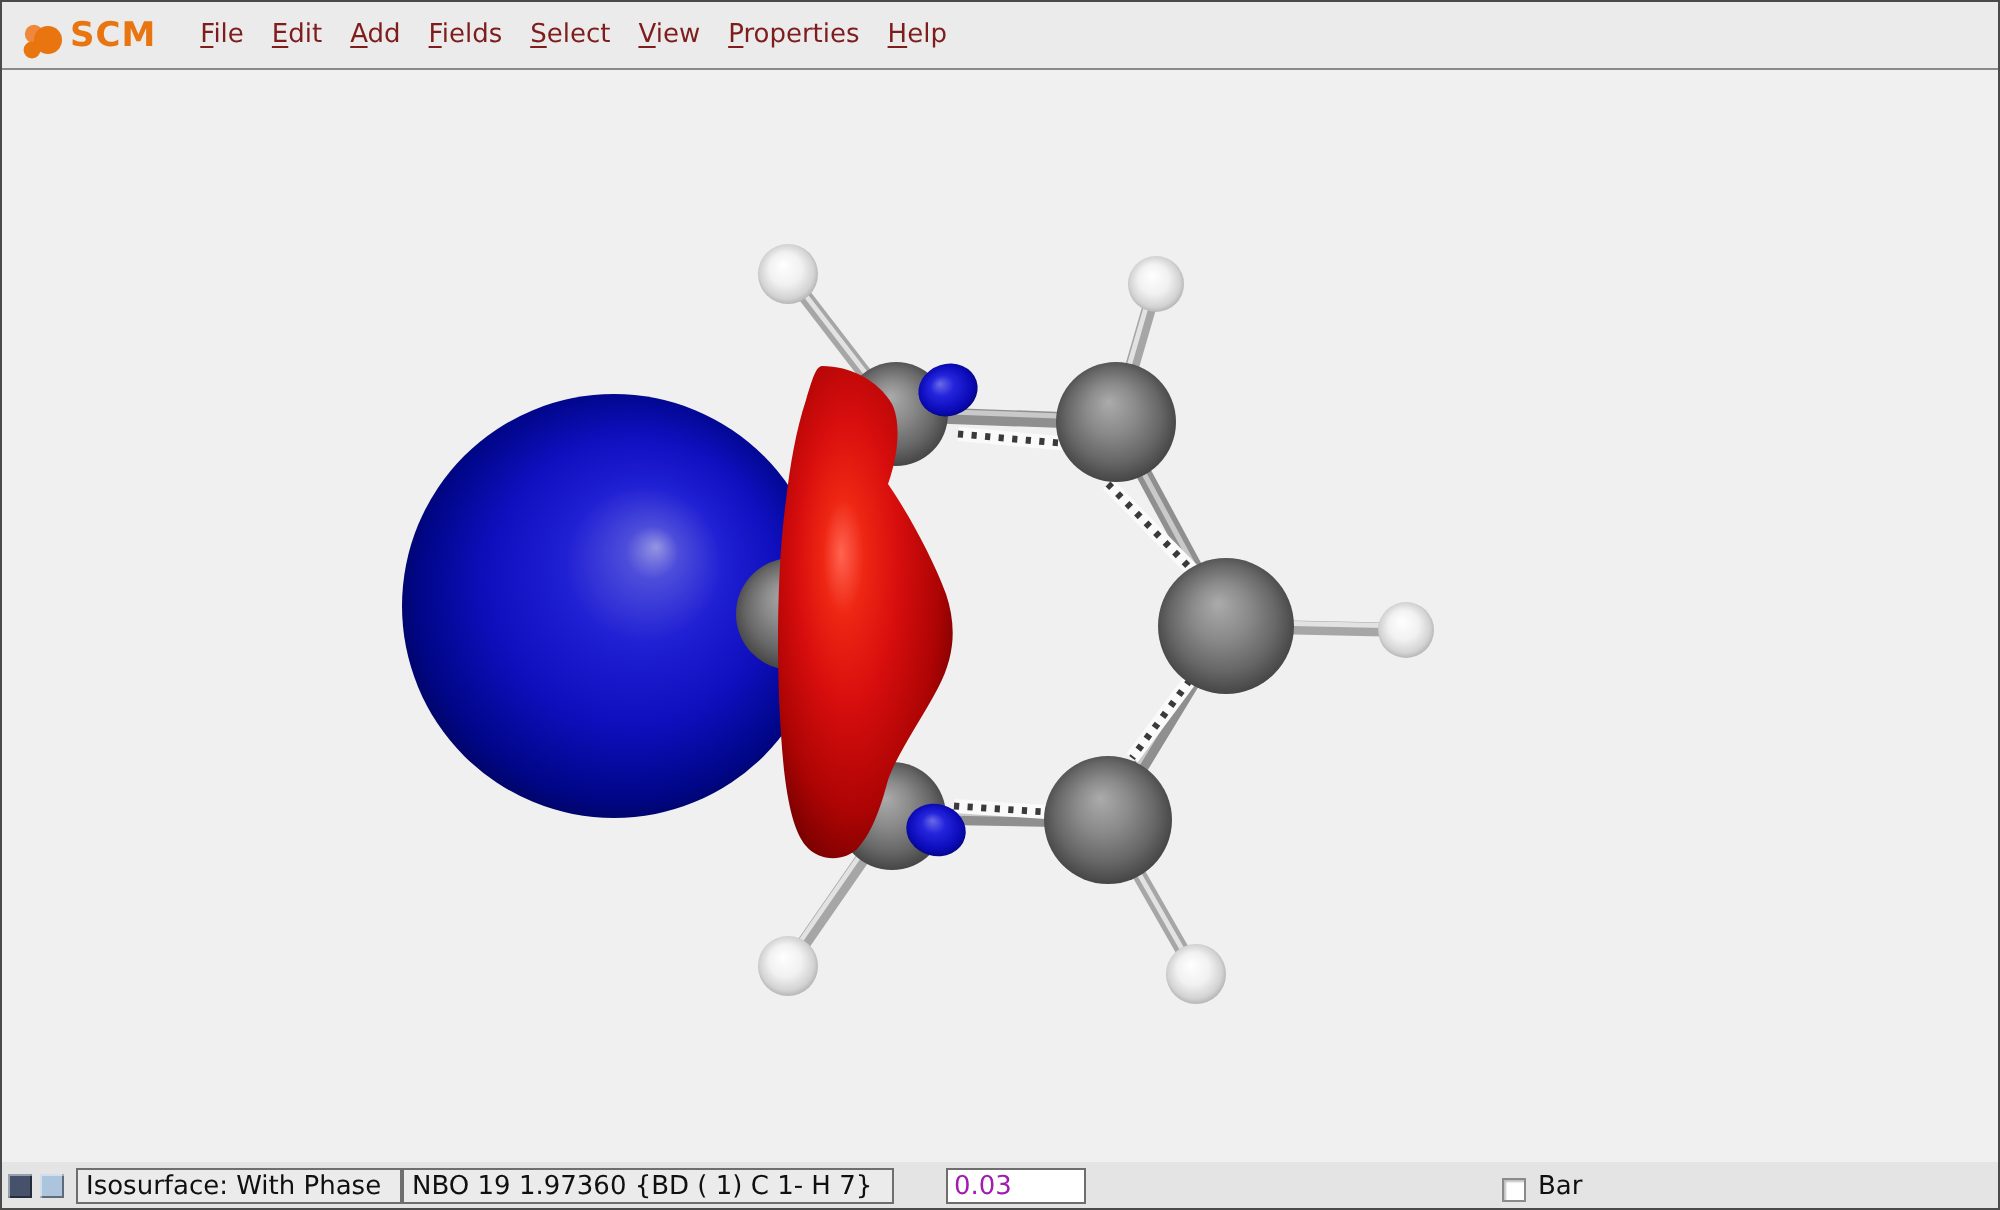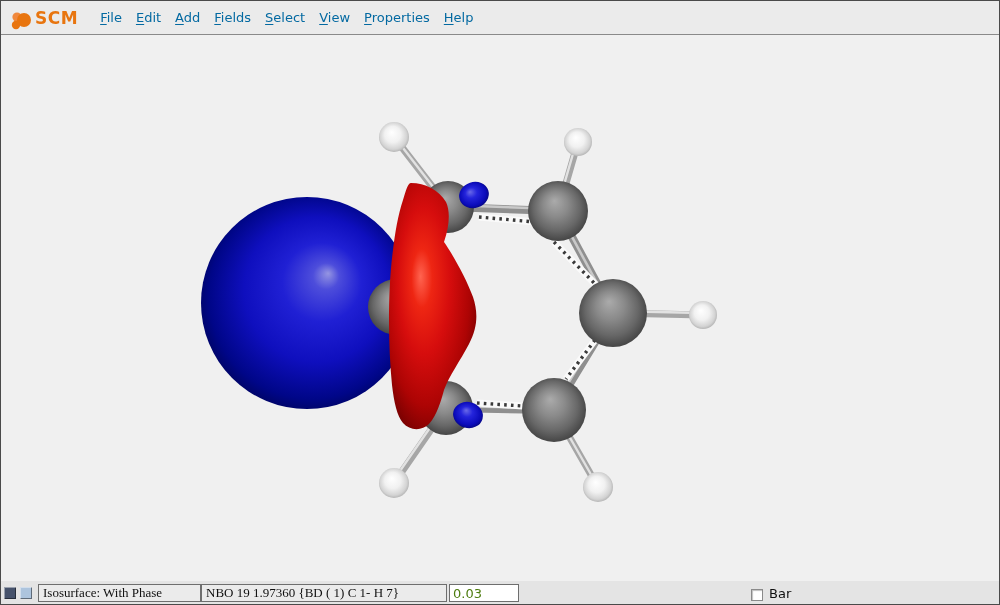--- a/index.html
+++ b/index.html
@@ -12,46 +12,46 @@
   }
   
   .menubar {
     height:34px; background:#ebebeb; border-bottom:1px solid #8a8a8a;
     display:flex; align-items:center; padding-left:6px;
   }
   .logo { display:flex; align-items:center; margin-right:15px; }
   .logo-text { color:#e8750f; font-weight:bold; font-size:17px; letter-spacing:0.5px; margin-left:1px; }
   .menu-items { display:flex; align-items:center; }
   .menu-item {
-    font-size:13px; color:#0369a1; padding:4px 7px; cursor:default; white-space:nowrap;
+    font-size:13px; color:#7f1d1d; padding:4px 7px; cursor:default; white-space:nowrap;
   }
   .menu-item u { text-underline-offset:2px; }
   
   .viewport { position:relative; width:998px; height:546px; background:#f0f0f0; }
   .viewport svg { display:block; }
   
   .statusbar {
     position:relative; height:23px; background:#e4e4e4; font-size:13px; color:#101010;
   }
   .swatch { position:absolute; top:6px; width:12px; height:12px;
     box-shadow: inset 1px 1px 0 rgba(255,255,255,0.45), inset -1px -1px 0 rgba(0,0,0,0.45);
   }
   .swatch.dark  { left:3px;  background:#46526b; }
   .swatch.light { left:19px; background:#adc4dd; }
   .field {
     position:absolute; top:3px; height:18px; border:1px solid #6e6e6e;
     background:#ebebeb; display:flex; align-items:center; padding:0 4px;
-    white-space:nowrap; overflow:hidden; cursor:default;font-family:Liberation Serif, serif;
+    white-space:nowrap; overflow:hidden; cursor:default;
   }
   .field.mode    { left:37px;  width:163px; }
   .field.orbital { left:200px; width:246px; }
   input.isovalue {
-    position:absolute; top:3px; left:448px; width:70px; height:18px;
+    position:absolute; top:3px; left:472px; width:70px; height:18px;
     border:1px solid #6e6e6e; background:#ffffff; font:13px "DejaVu Sans","Liberation Sans",sans-serif;
-    padding:0 3px; color:#4d7c0f;
+    padding:0 3px; color:#a21caf;
   }
   .bar-check { position:absolute; left:750px; top:5px; display:flex; align-items:flex-end; cursor:default; }
   .checkbox {
     width:12px; height:12px; background:#ffffff; border:1px solid #8a8a8a;
     box-shadow: inset 1px 1px 1px rgba(0,0,0,0.25); margin-right:6px;
   }
 </style>
 </head>
 <body>
 

